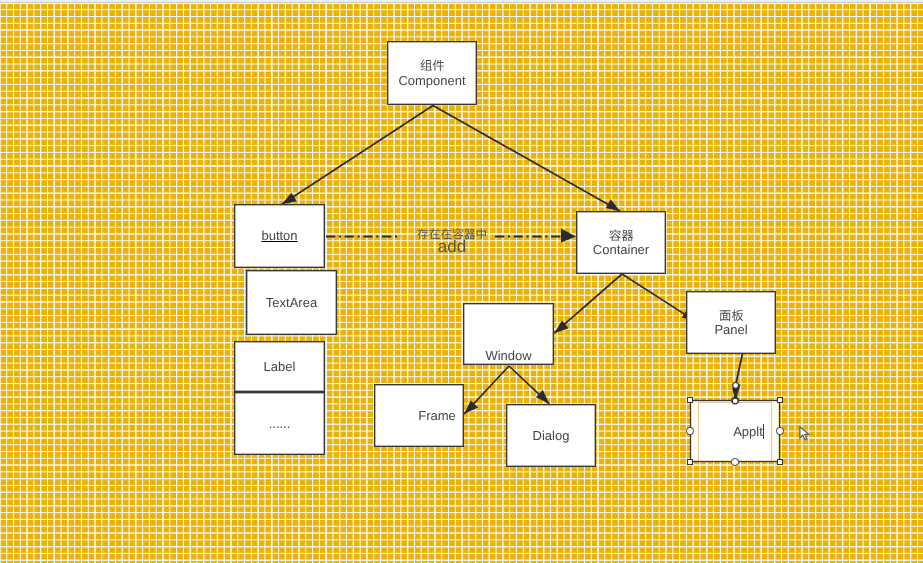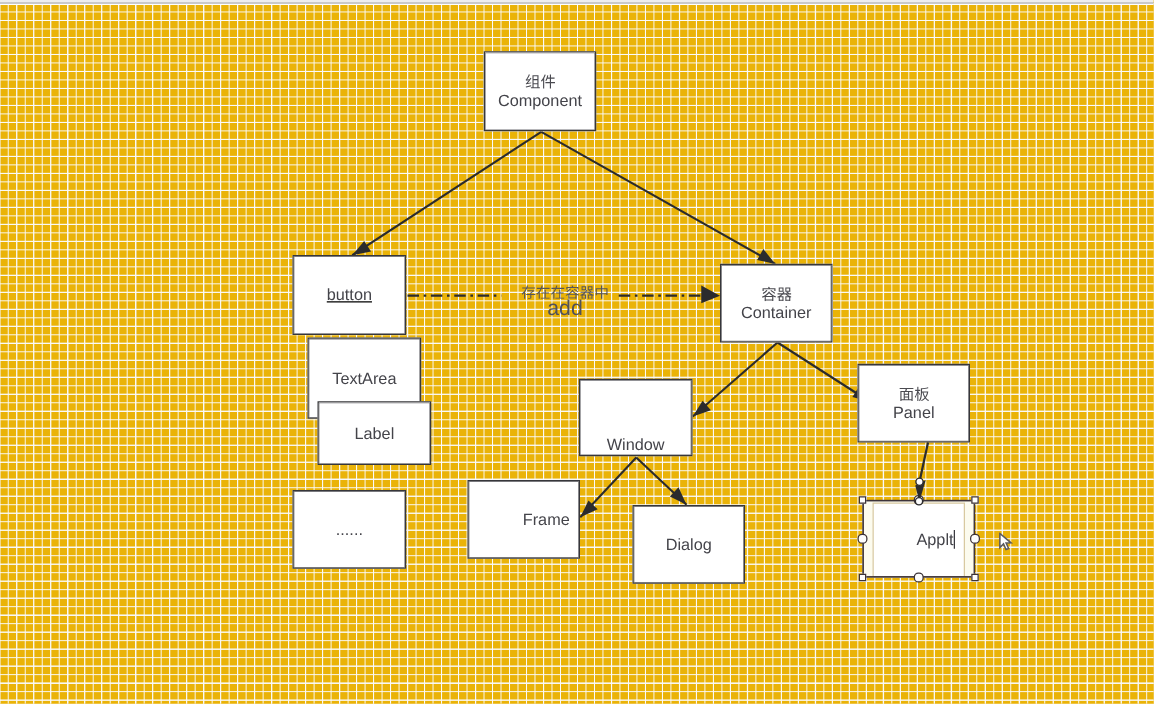--- a/index.html
+++ b/index.html
@@ -100,21 +100,21 @@
               </g>
             </svg>
           </span><span>Component</span></div>
       </div>
       <div class="node" style="left: 234px; top: 204px; width: 91px; height: 64px; text-decoration: underline;">
         <div class="nlabel"><span>button</span></div>
       </div>
       <div class="node" style="left: 246px; top: 270px; width: 91px; height: 65px;">
         <div class="nlabel"><span>TextArea</span></div>
       </div>
-      <div class="node" style="left: 234px; top: 321px; width: 91px; height: 51px; margin-left: 20px;">
+      <div class="node" style="left: 234px; top: 341px; width: 91px; height: 51px;">
         <div class="nlabel"><span>Label</span></div>
       </div>
       <div class="node" style="left: 234px; top: 392px; width: 91px; height: 63px;">
         <div class="nlabel"><span>......</span></div>
       </div>
       <div class="node" style="left: 576px; top: 211px; width: 90px; height: 63px;">
         <div class="nlabel"><span class="cjk">
             <svg width="24.8" height="12.4" viewBox="0 -880 2000 1000" fill="#4a4a50">
               <g transform="scale(1,-1)">
                 <path transform="translate(0 0)" d="M331 632C274 559 180 488 89 443C105 430 131 400 142 386C233 438 336 521 402 609ZM587 588C679 531 792 445 846 388L900 438C843 495 728 577 637 631ZM495 544C400 396 222 271 37 202C55 186 75 160 86 142C132 161 177 182 220 207V-81H293V-47H705V-77H781V219C822 196 866 174 911 154C921 176 942 201 960 217C798 281 655 360 542 489L560 515ZM293 20V188H705V20ZM298 255C375 307 445 368 502 436C569 362 641 304 719 255ZM433 829C447 805 462 775 474 748H83V566H156V679H841V566H918V748H561C549 779 529 817 510 847Z"></path>

